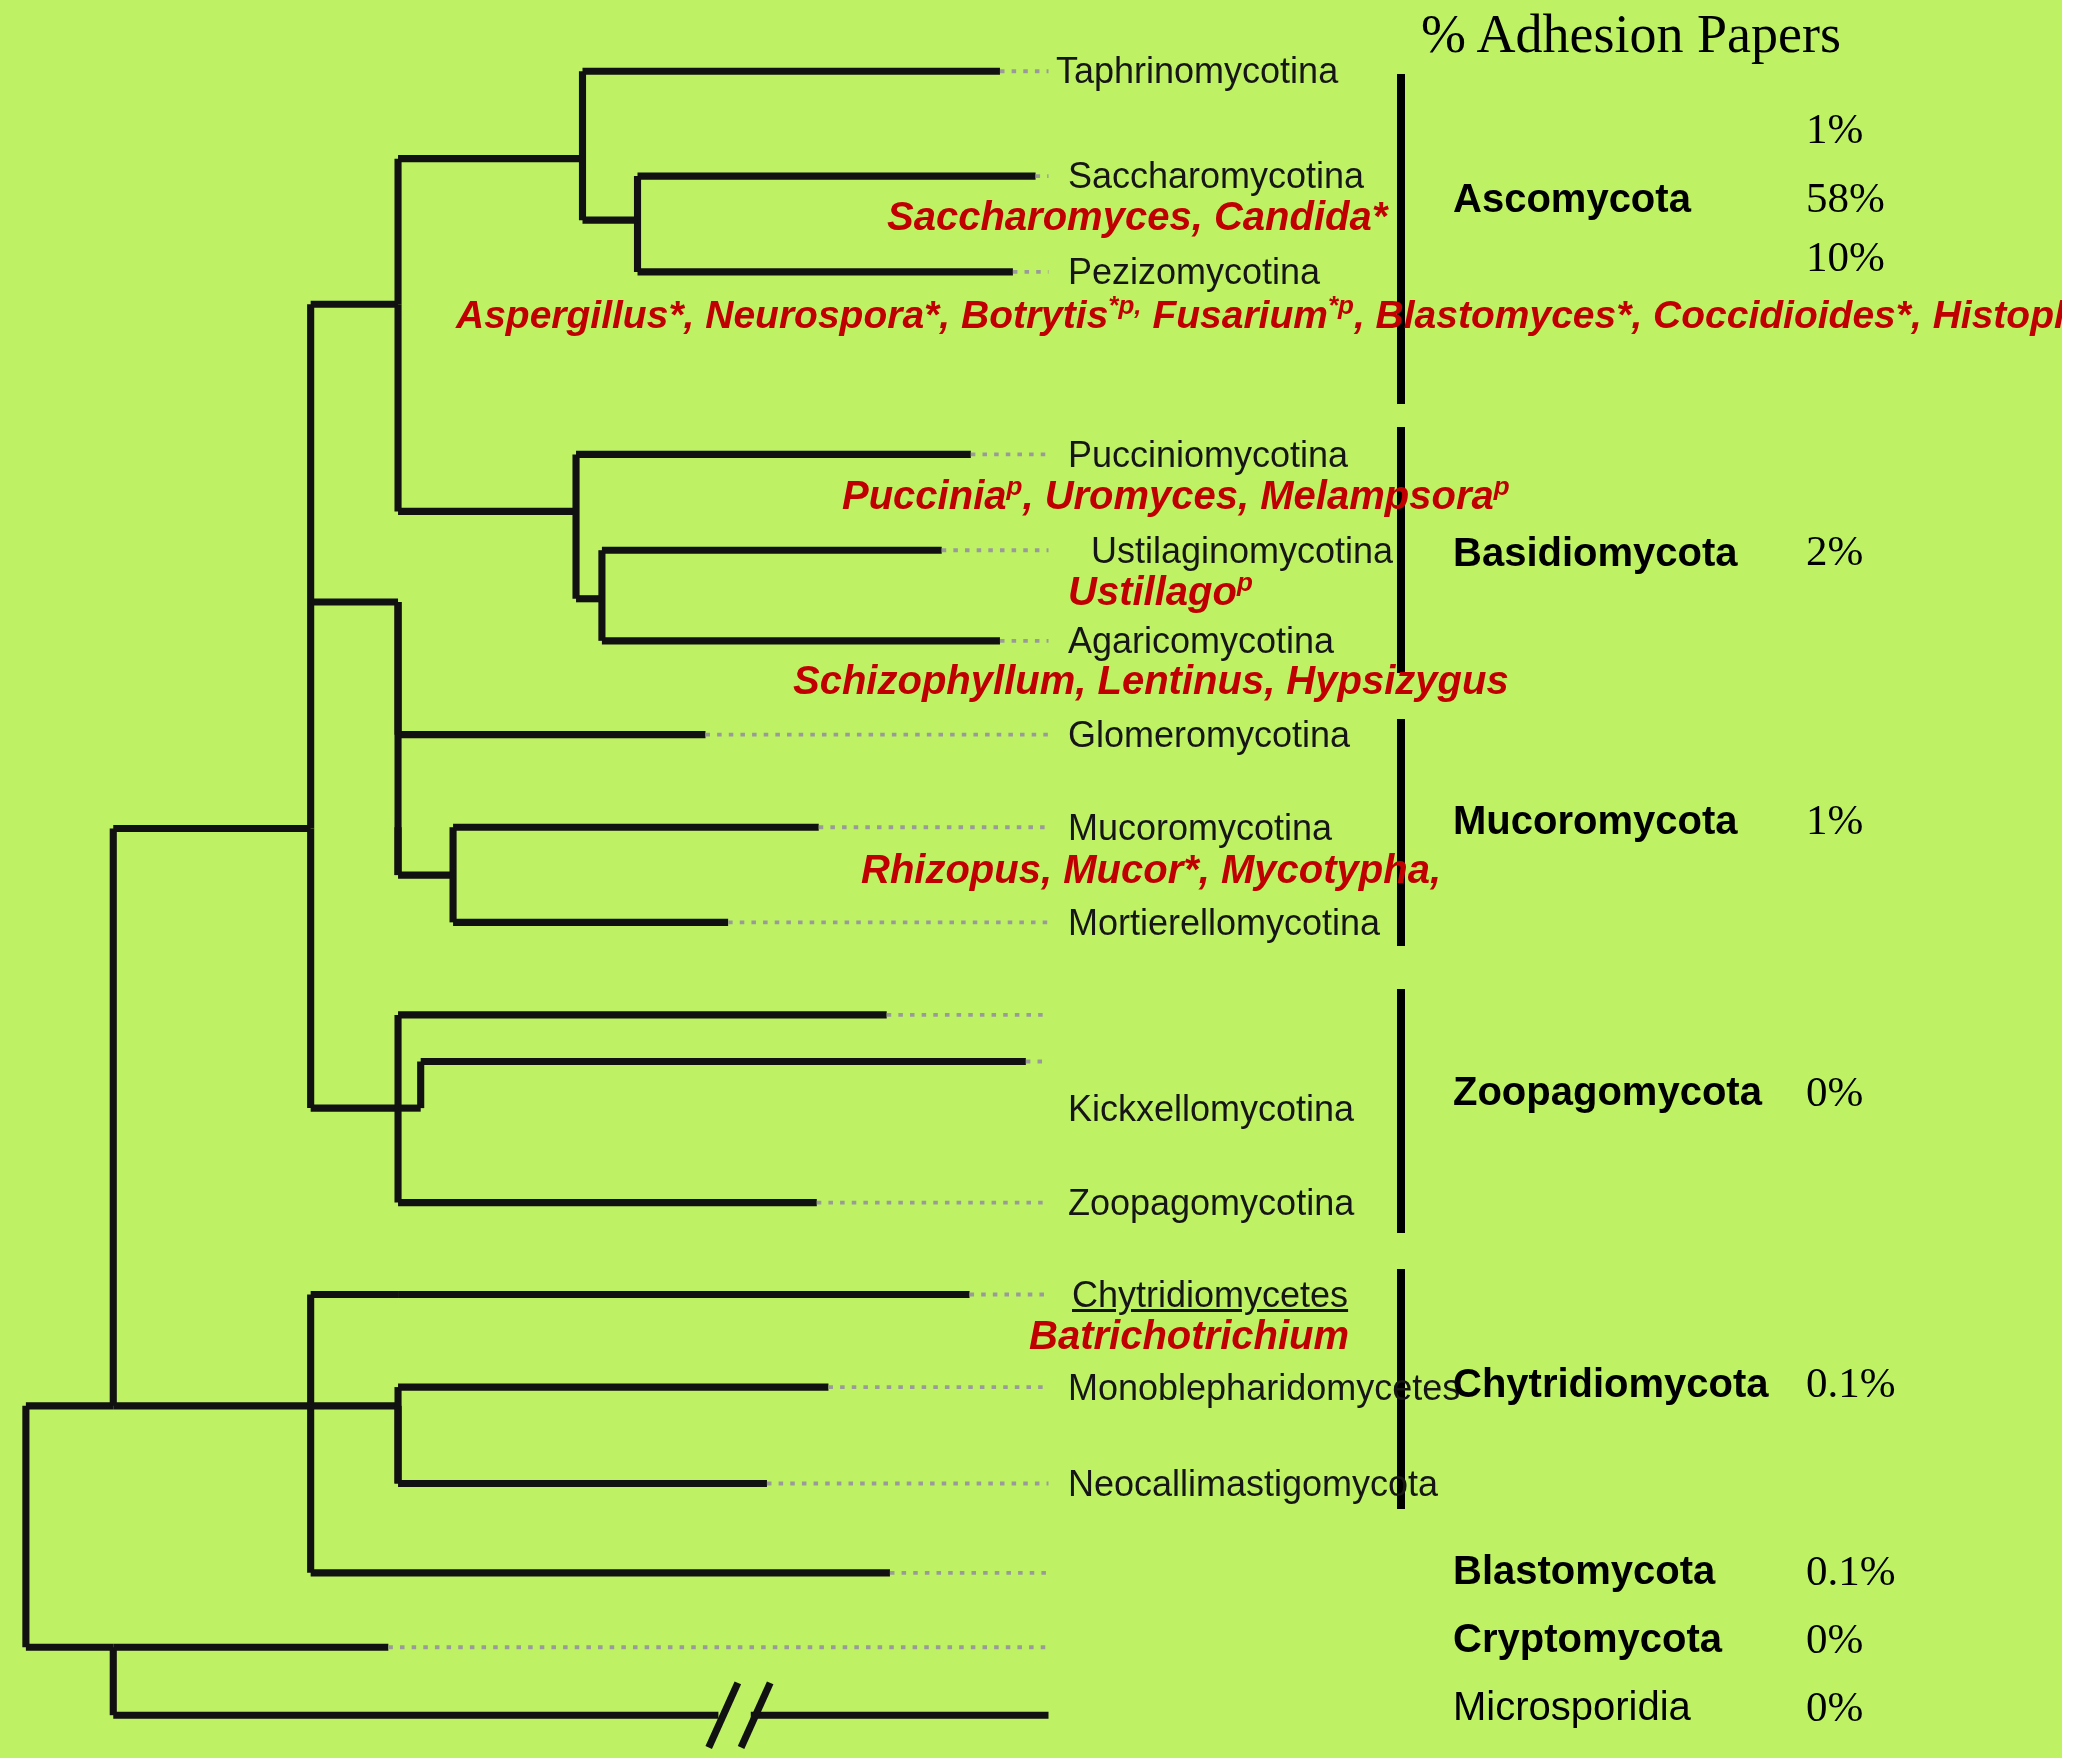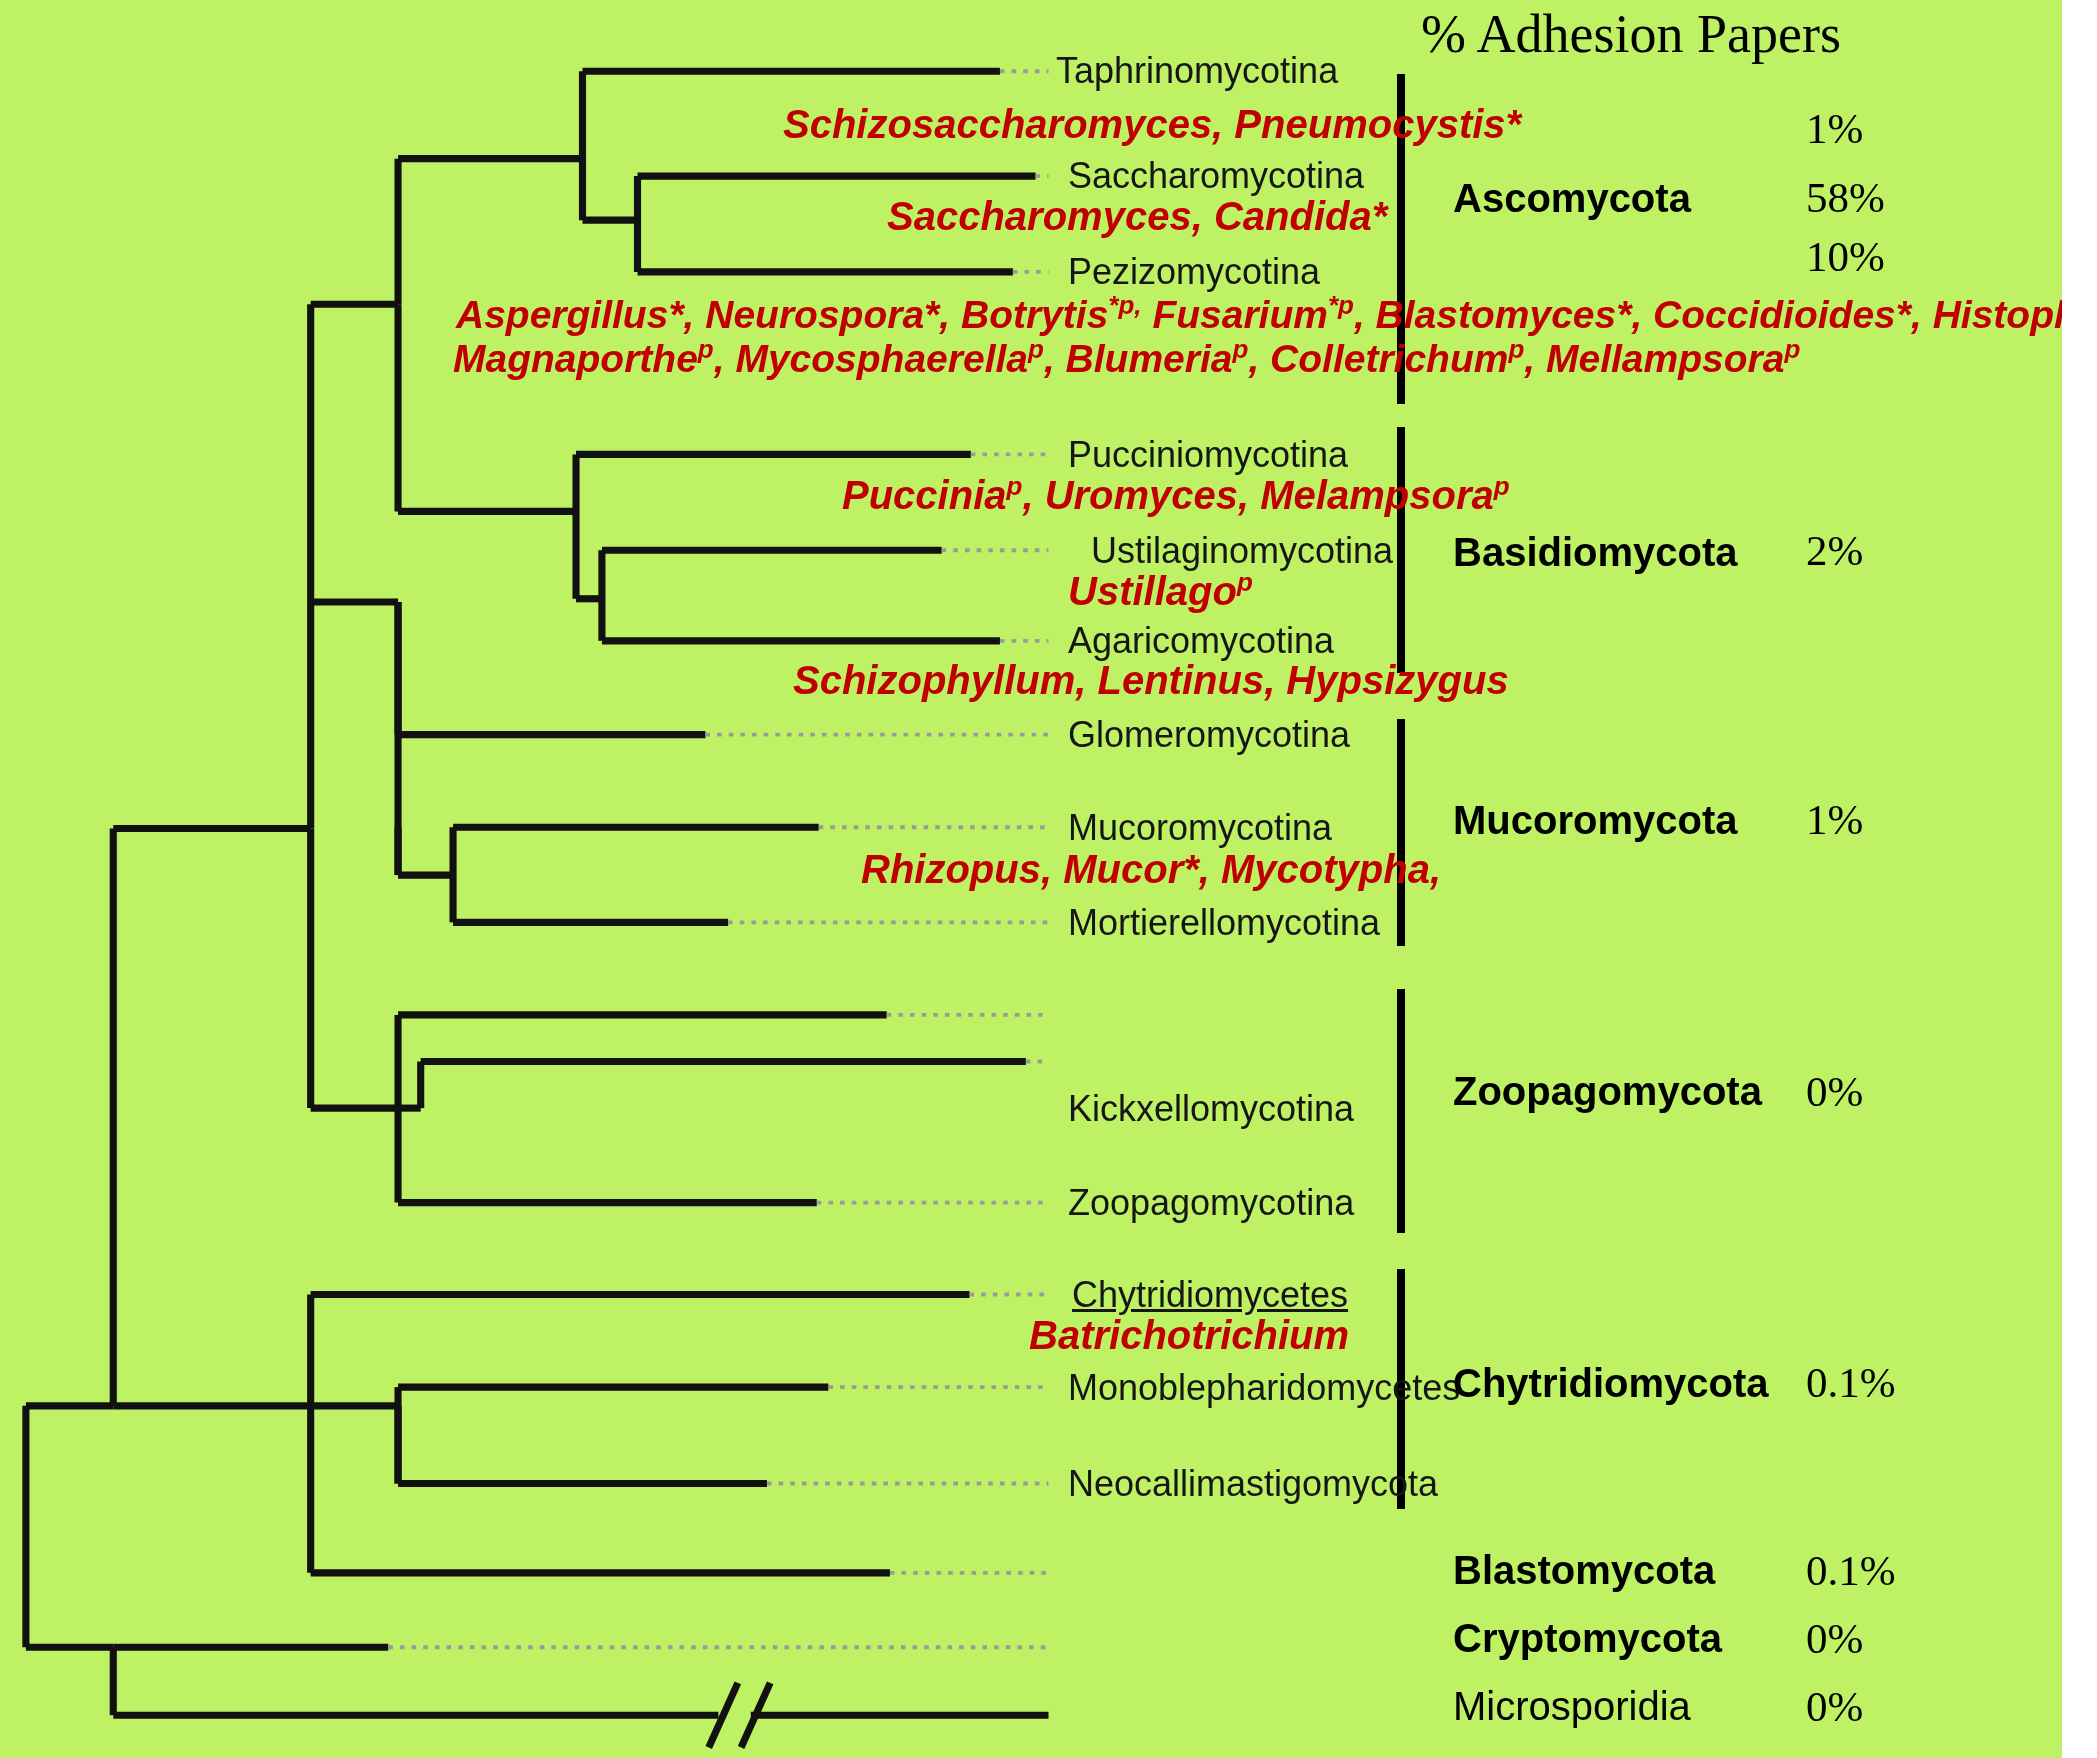--- a/index.html
+++ b/index.html
@@ -133,35 +133,29 @@
   <div class="txt taxon" style="left:1068px;top:620px;">Agaricomycotina</div>
   <div class="txt taxon" style="left:1068px;top:714px;">Glomeromycotina</div>
   <div class="txt taxon" style="left:1068px;top:807px;">Mucoromycotina</div>
   <div class="txt taxon" style="left:1068px;top:902px;text-align:right;">Mortierellomycotina</div>
   <div class="txt taxon" style="left:1068px;top:1088px;">Kickxellomycotina</div>
   <div class="txt taxon" style="left:1068px;top:1182px;">Zoopagomycotina</div>
   <div class="txt taxon" style="left:1072px;top:1274px;text-decoration:underline;">Chytridiomycetes</div>
   <div class="txt taxon" style="left:1068px;top:1367px;">Monoblepharidomycetes</div>
   <div class="txt taxon" style="left:1068px;top:1463px;">Neocallimastigomycota</div>
 
-  <div class="txt genera" style="left:783px;top:102px;">
-    <span>Schizosaccharomyces, Pneumocystis*</span>
-  </div>
 
   <div class="txt genera" style="left:887px;top:194px;">
     <span>Saccharomyces, Candida*</span>
   </div>
 
   <div class="txt genera" style="left:456px;top:290px;font-size:39px;">
     <span>Aspergillus*, Neurospora*, Botrytis<span class="sup">*p,</span> Fusarium<span class="sup">*p</span>, Blastomyces*, Coccidioides*, Histoplasma*</span>
   </div>
 
-  <div class="txt genera" style="left:453px;top:334px;font-size:39px;">
-    <span>Magnaporthe<span class="sup">p</span>, Mycosphaerella<span class="sup">p</span>, Blumeria<span class="sup">p</span>, Colletrichum<span class="sup">p</span>, Mellampsora<span class="sup">p</span></span>
-  </div>
 
   <div class="txt genera" style="left:842px;top:471px;">
     <span>Puccinia<span class="sup">p</span>, Uromyces, Melampsora<span class="sup">p</span></span>
   </div>
 
   <div class="txt genera" style="left:1068px;top:567px;">
     <span>Ustillago<span class="sup">p</span></span>
   </div>
 
   <div class="txt genera" style="left:793px;top:658px;">

